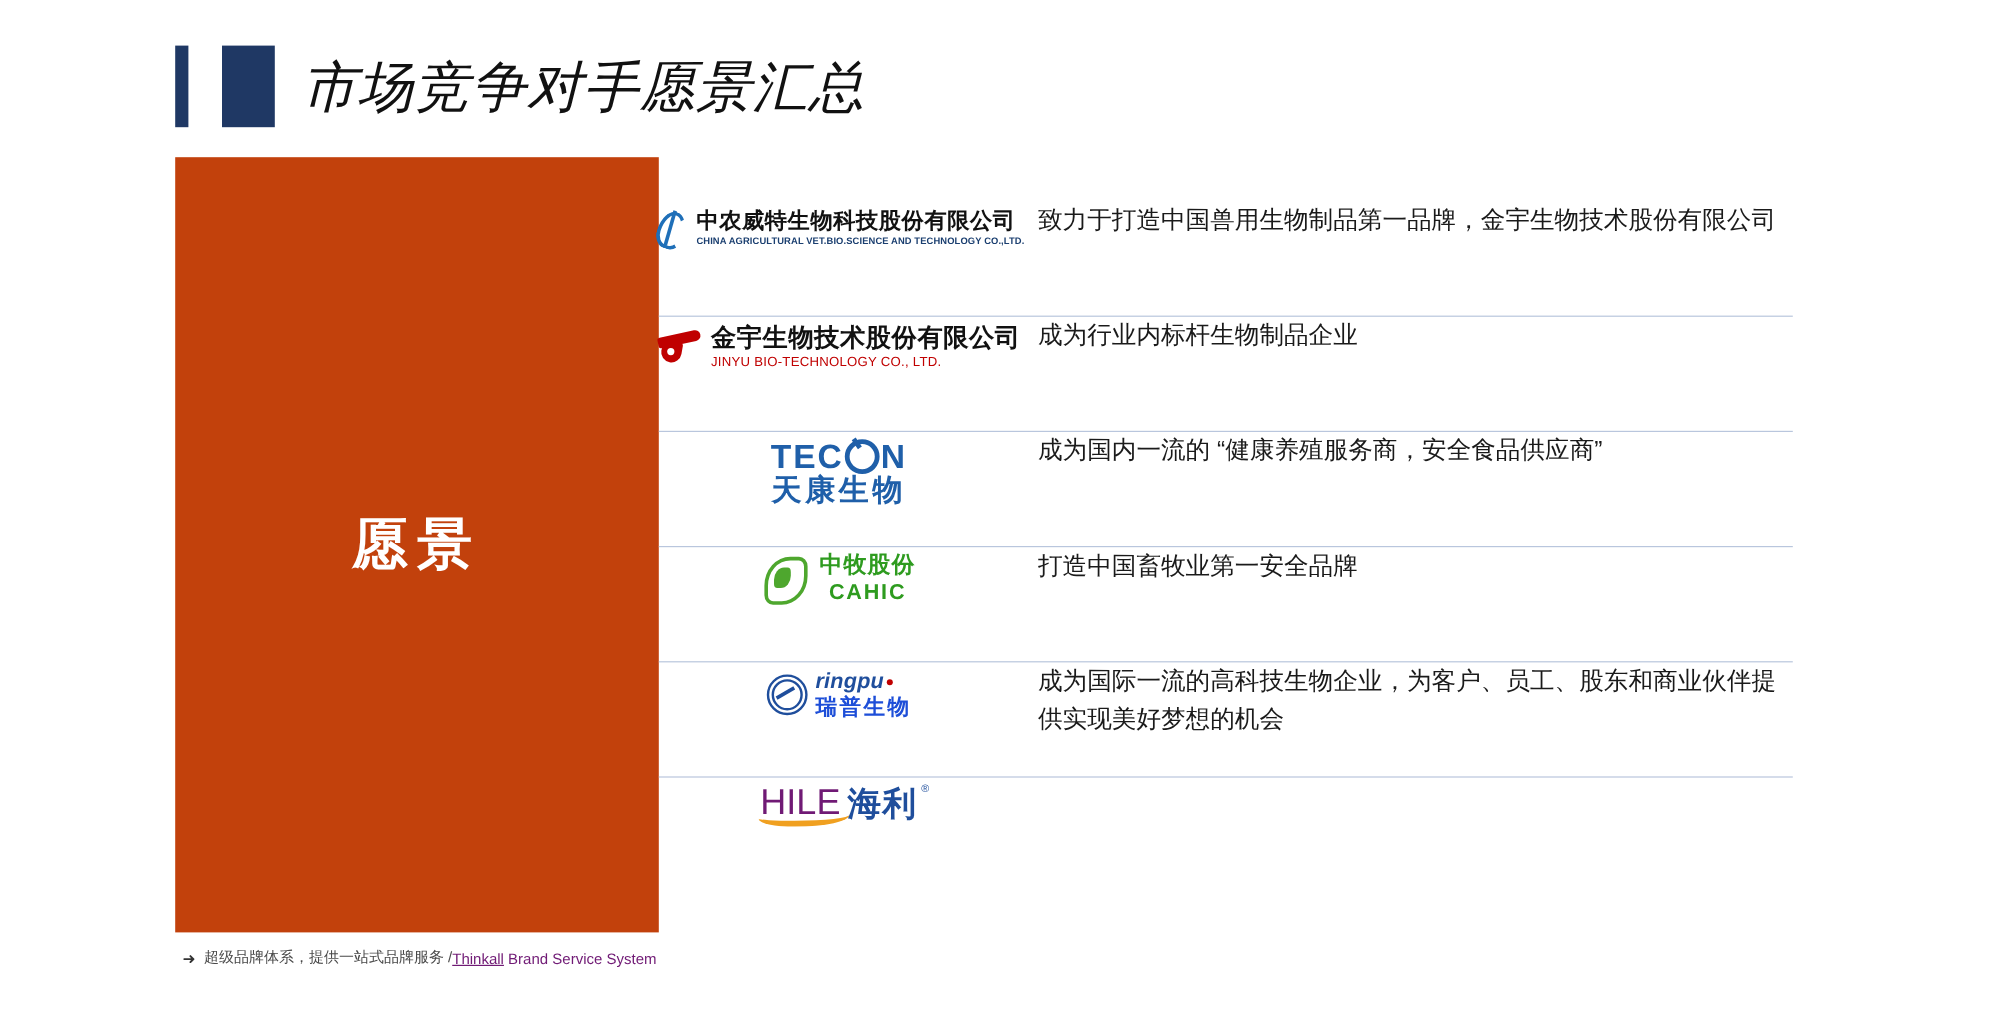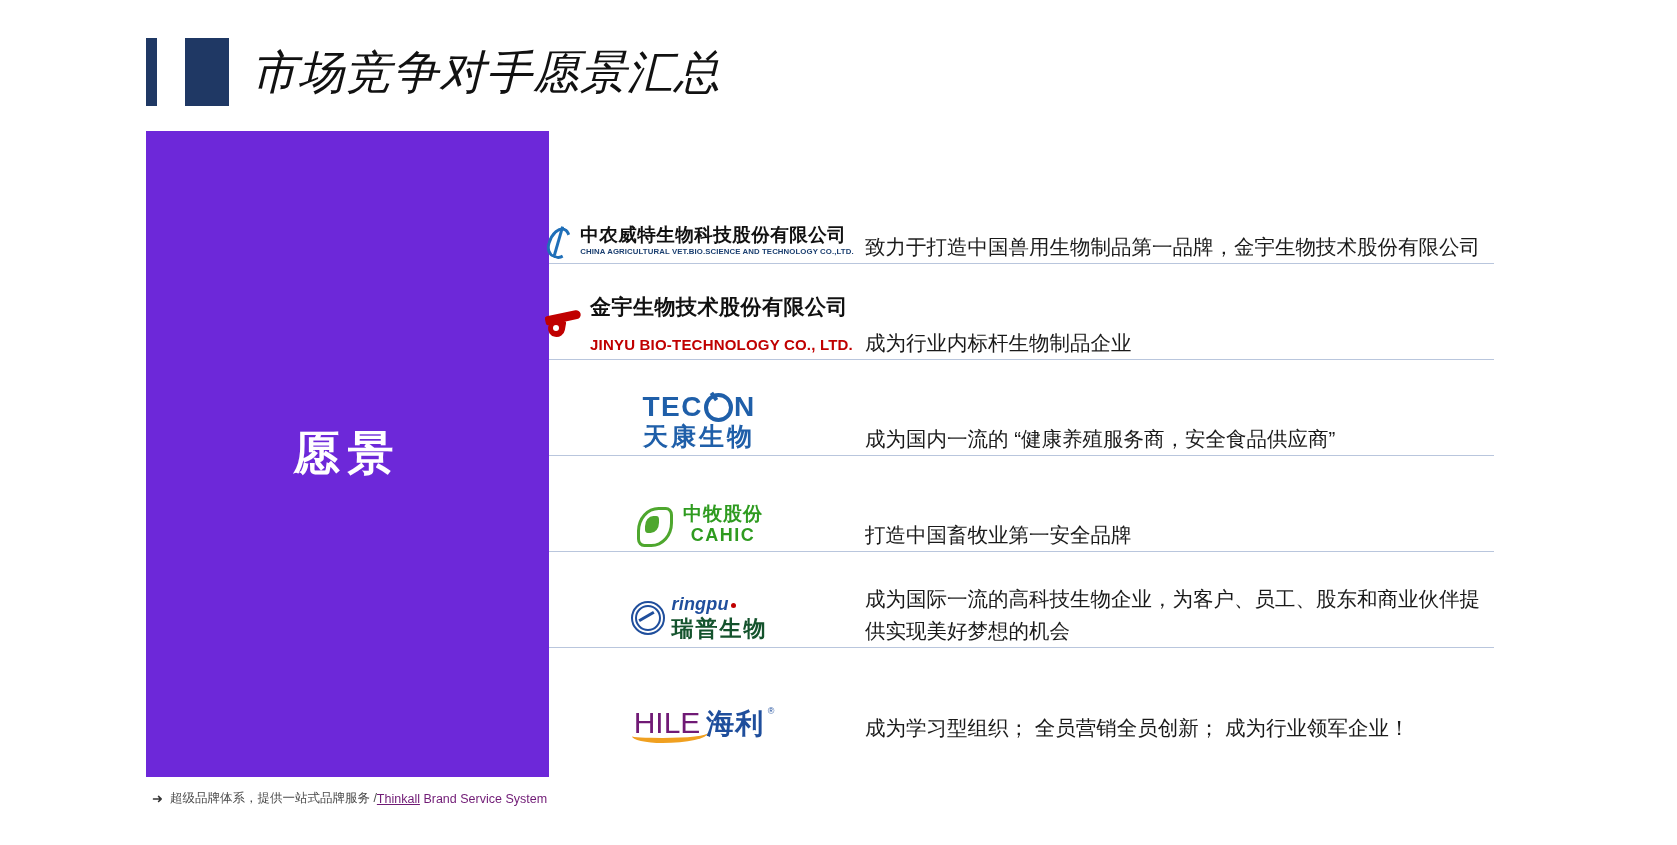--- a/index.html
+++ b/index.html
@@ -44,21 +44,21 @@
     white-space: nowrap;
   }
 
   
   .left-panel {
     position: absolute;
     left: 146px;
     top: 131px;
     width: 403px;
     height: 646px;
-    background: #6d28d9;
+    background: #c2410c;
     display: flex;
     align-items: center;
     justify-content: center;
   }
   .left-panel-label {
     color: #ffffff;
     font-size: 46px;
     font-weight: bold;
     letter-spacing: 8px;
   }
@@ -85,21 +85,21 @@
 
   
   .rows {
     position: absolute;
     left: 549px;
     top: 168px;
     width: 945px;
   }
   .row {
     display: flex;
-    align-items: flex-end;
+    align-items: flex-start;
     min-height: 96px;
     border-bottom: 1px solid #b9c6dd;
     box-sizing: border-box;
   }
   .row:last-child { border-bottom: none; }
   .logo-cell {
     width: 300px;
     flex: 0 0 300px;
     display: flex;
     align-items: center;
@@ -191,26 +191,26 @@
   }
   .jinyu-txt { line-height: 1.1; }
   .jinyu-cn {
     font-size: 21px;
     font-weight: bold;
     color: #111111;
     letter-spacing: 0.5px;
     white-space: nowrap;
   }
   .jinyu-en {
-    font-size: 15px;
-    font-weight: bold;
+    font-size: 11px;
+    font-weight: normal;
     color: #c00000;
     letter-spacing: 0.2px;
     white-space: nowrap;
-    margin-top: 18px;
+    margin-top: 3px;
   }
 
   
   .logo-cahic { display: flex; align-items: center; }
   .cahic-mark {
     width: 40px; height: 40px;
     margin-right: 8px;
     position: relative;
     flex: 0 0 40px;
   }
@@ -323,23 +323,23 @@
   }
   .ringpu-en .dot {
     display: inline-block;
     width: 5px; height: 5px;
     background: #c00000;
     border-radius: 50%;
     vertical-align: middle;
     margin-left: 2px;
   }
   .ringpu-cn {
-    font-size: 22px;
-    font-weight: bold;
-    color: #14532d;
+    font-size: 18px;
+    font-weight: bold;
+    color: #1d4ed8;
     letter-spacing: 2px;
     white-space: nowrap;
     margin-top: 2px;
   }
 
   
   .logo-hile { display: flex; align-items: flex-end; }
   .hile-en {
     font-size: 30px;
     font-weight: normal;
@@ -486,16 +486,15 @@
         <div class="hile-en">
           <span>HILE</span>
           <span class="swoop"></span>
         </div>
         <div class="hile-cn">
           <span>海利</span>
           <span class="hile-r">®</span>
         </div>
       </div>
     </div>
-    <div class="text-cell">成为学习型组织； 全员营销全员创新； 成为行业领军企业！</div>
   </div>
 
 </div>
 
 </body></html>

